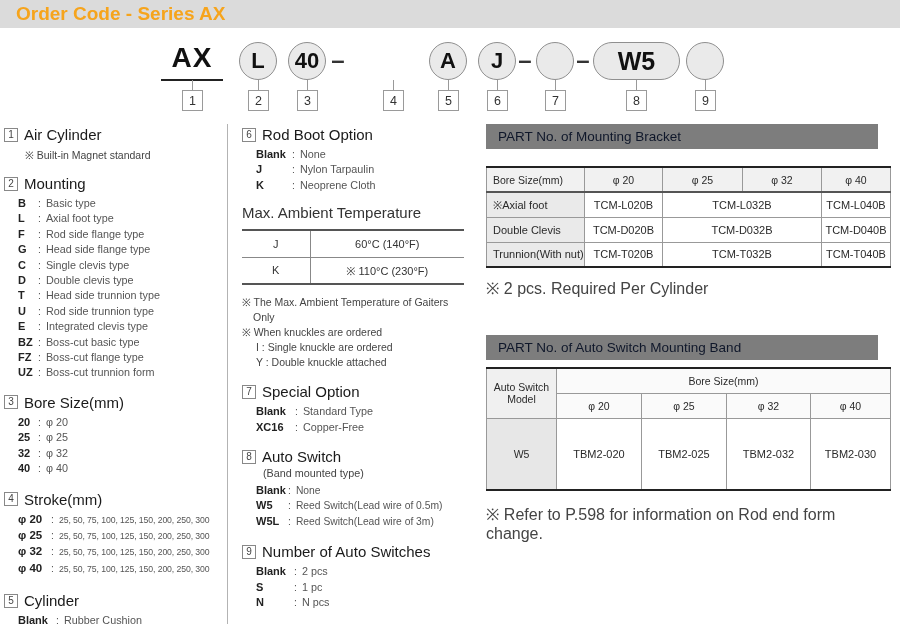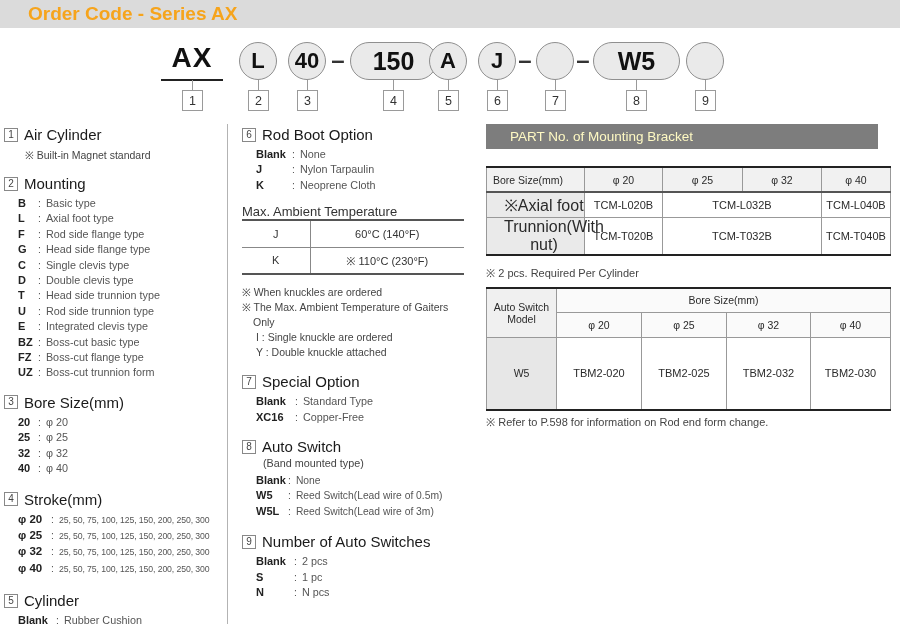--- a/index.html
+++ b/index.html
@@ -1,21 +1,21 @@
 <!DOCTYPE html>
 <html><head>
 <meta charset="utf-8">
 <style>
   * { margin:0; padding:0; box-sizing:border-box; }
   body { background:#fff; font-family:"Liberation Sans", sans-serif; }
   .page { position:relative; width:900px; height:630px; background:#fff; overflow:hidden; }
 
   
   .topbar { position:absolute; left:0; top:0; width:900px; height:28px; background:#DBDBDB; }
-  .topbar-title { padding-left:28px; line-height:28px; font-size:19px; font-weight:bold; color:#F6A41C; }
+  .topbar-title { padding-left:16px; line-height:28px; font-size:19px; font-weight:bold; color:#F6A41C; }
 
   
   .order-code { position:absolute; left:0; top:28px; width:728px; height:92px; }
   .oc-ax { position:absolute; left:163px; top:14px; width:58px; text-align:center;
            font-size:28px; font-weight:bold; color:#111; letter-spacing:1px; }
   .oc-ax-line { position:absolute; left:161px; top:51px; width:62px; height:2px; background:#222; }
   .oc-circle { position:absolute; top:14px; width:38px; height:38px; border-radius:50%;
                background:#EAEAEA; border:1px solid #8f8f8f; display:flex; align-items:center;
                justify-content:center; font-size:22px; font-weight:bold; color:#111; }
   .oc-pill { position:absolute; top:14px; width:87px; height:38px; border-radius:19px;
@@ -55,43 +55,43 @@
   .sec-special .k { width:37px; }
   .sec-autosw .k { width:30px; }
   .sec-autosw .v { font-size:10.3px; }
 
   .note { font-size:10.5px; color:#444; line-height:15px; }
   .note-pad { padding-left:21px; margin-top:5px; }
   .hang { padding-left:11px; text-indent:-11px; }
   .ind { padding-left:14px; }
 
   
-  .temp-label { font-size:13px; color:#333; margin:11px 0 0 0; }
+  .temp-label { font-size:15px; color:#333; margin:11px 0 8px 0; }
   .temp-table { width:222px; border-collapse:collapse; border-top:2px solid #555; border-bottom:2px solid #555; }
   .temp-table td { height:27px; text-align:center; font-size:11px; color:#333; border-bottom:1px solid #888; }
   .temp-table td.tk { width:68px; border-right:1px solid #888; }
   .s6-notes { margin-top:10px; }
   .sec-special { margin-top:13px; }
   .sec-autosw { margin-top:13px; }
   .sec-numsw { margin-top:14px; }
   .items { margin-top:4px; }
 
   
-  .bar { width:392px; height:25px; background:#7D7D7D; color:#fef9c3; font-size:13.5px;
-         line-height:25px; padding-left:24px; }
+  .bar { width:392px; height:25px; background:#7D7D7D; color:#0f172a; font-size:13.5px;
+         line-height:25px; padding-left:12px; }
   .ptable, .btable { border-collapse:collapse; width:404px; table-layout:fixed;
          font-size:11px; color:#2a2a2a; border-top:2px solid #222; border-bottom:2px solid #222;
          border-left:1px solid #bbb; border-right:1px solid #bbb; }
   .ptable th, .ptable td, .btable th, .btable td { border:1px solid #999; height:25px;
          font-weight:normal; padding:0; text-align:center; }
   .ptable thead th { background:#F1F1F1; font-size:10.5px; border-bottom:2px solid #555; }
   .ptable thead th.corner { text-align:left; padding-left:6px; }
-  .ptable tbody th { background:#EAEAEA; text-align:center; padding-left:17px; font-size:16px; }
+  .ptable tbody th { background:#EAEAEA; text-align:left; padding-left:6px; font-size:11px; }
   .ptable { margin-top:17px; }
-  .tnote { margin-top:9px; font-size:11px; color:#444; }
+  .tnote { margin-top:9px; font-size:16px; color:#444; }
   .bar2 { margin-top:36px; }
   .btable { margin-top:7px; }
   .btable th { font-size:10.5px; }
   .btable .model-h { background:#F0F0F0; }
   .btable .group-h, .btable .size-h { background:#FAFAFA; }
   .btable .model-c { background:#E7E7E7; }
 </style>
 </head>
 <body>
 
@@ -100,21 +100,20 @@
   <div class="topbar">
     <div class="topbar-title">Order Code - Series AX</div>
   </div>
 
   <div class="order-code">
     <div class="oc-ax">AX</div>
     <div class="oc-ax-line"></div>
     <div class="oc-circle" style="left:239px">L</div>
     <div class="oc-circle" style="left:288px">40</div>
     <div class="oc-dash" style="left:329px">–</div>
-    <div class="oc-pill" style="left:350px">150</div>
     <div class="oc-circle" style="left:429px">A</div>
     <div class="oc-circle" style="left:478px">J</div>
     <div class="oc-dash" style="left:516px">–</div>
     <div class="oc-circle" style="left:536px"></div>
     <div class="oc-dash" style="left:574px">–</div>
     <div class="oc-pill" style="left:593px">W5</div>
     <div class="oc-circle" style="left:686px"></div>
 
     <div class="oc-line" style="left:192px"></div>
     <div class="oc-line" style="left:258px"></div>
@@ -326,22 +325,22 @@
           <td class="tk">J</td>
           <td>60°C (140°F)</td>
         </tr>
         <tr>
           <td class="tk">K</td>
           <td>※ 110°C (230°F)</td>
         </tr>
       </tbody>
         </table>
       <div class="s6-notes">
+        <div class="note hang">※ The Max. Ambient Temperature of Gaiters Only</div>
         <div class="note hang">※ When knuckles are ordered</div>
-        <div class="note hang">※ The Max. Ambient Temperature of Gaiters Only</div>
         <div class="note ind">I : Single knuckle are ordered</div>
         <div class="note ind">Y : Double knuckle attached</div>
       </div>
     </div>
 
     <div class="sec sec-special">
       <div class="sec-title">
         <span class="numbox">7</span>
         <span>Special Option</span>
       </div>
@@ -431,29 +430,36 @@
         </tr>
       </thead>
       <tbody>
         <tr>
           <th>※Axial foot</th>
           <td>TCM-L020B</td>
           <td colspan="2">TCM-L032B</td>
           <td>TCM-L040B</td>
         </tr>
         <tr>
+          <th>Double Clevis</th>
+          <td>TCM-D020B</td>
+          <td colspan="2">TCM-D032B</td>
+          <td>TCM-D040B</td>
+        </tr>
+        <tr>
           <th>Trunnion(With nut)</th>
           <td>TCM-T020B</td>
           <td colspan="2">TCM-T032B</td>
           <td>TCM-T040B</td>
         </tr>
       </tbody>
     </table>
     <div class="tnote">※ 2 pcs. Required Per Cylinder</div>
 
+    <div class="bar bar2">PART No. of Auto Switch Mounting Band</div>
 
     <table class="btable">
       <colgroup>
           <col style="width:70px">
           <col style="width:85px">
           <col style="width:85px">
           <col style="width:84px">
           <col style="width:80px">
         </colgroup>
       <tbody>
@@ -469,16 +475,16 @@
       </tr>
       <tr style="height:72px">
         <th class="model-c">W5</th>
         <td>TBM2-020</td>
         <td>TBM2-025</td>
         <td>TBM2-032</td>
         <td>TBM2-030</td>
       </tr>
     </tbody>
       </table>
-    <div class="tnote" style="margin-top:3px">※ Refer to P.598 for information on Rod end form change.</div>
+    <div class="tnote" style="margin-top:12px">※ Refer to P.598 for information on Rod end form change.</div>
   </div>
 
 </div>
 
 </body></html>

